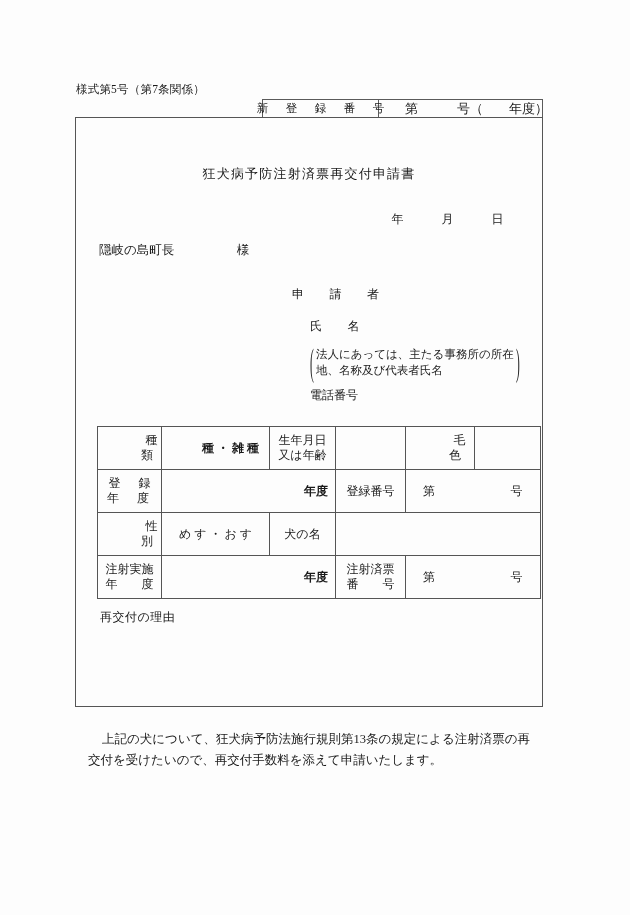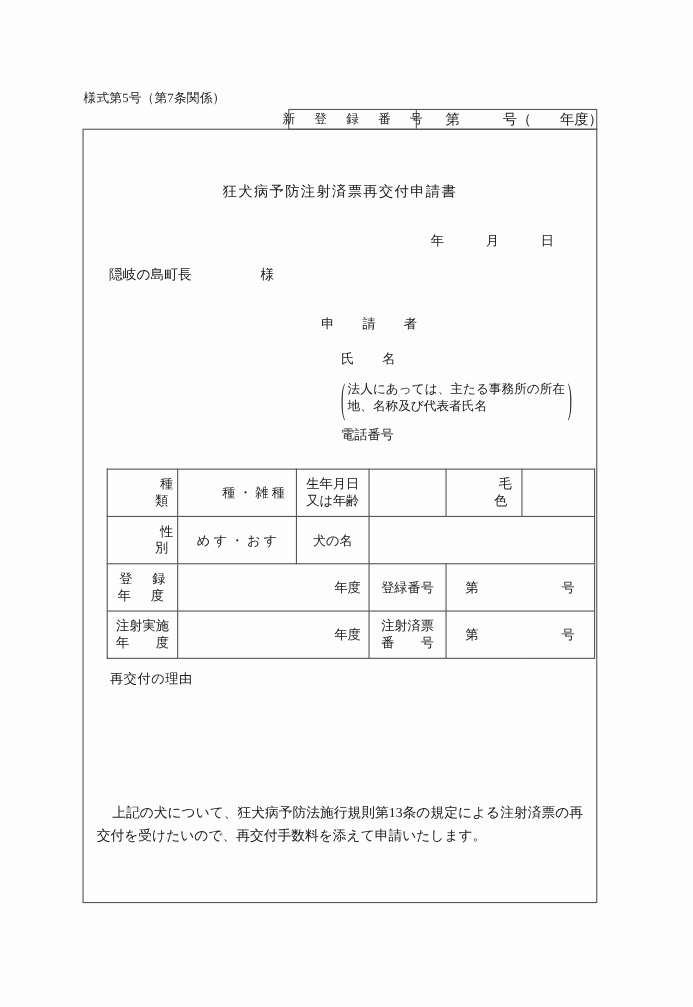--- a/index.html
+++ b/index.html
@@ -59,21 +59,21 @@
     box-sizing: border-box;
     white-space: pre;
   }
 
   
   .frame {
     position: absolute;
     left: 75px;
     top: 117px;
     width: 468px;
-    height: 704px;
+    height: 590px;
     border: 1px solid #555555;
     box-sizing: border-box;
   }
 
   
   .doc-title {
     position: absolute;
     left: 0;
     right: 0;
     top: 47px;
@@ -164,21 +164,21 @@
   }
   .dog-table td {
     border: 1px solid #555555;
     font-size: 12px;
     height: 42px;
     padding: 0 7px;
     vertical-align: middle;
     line-height: 15px;
   }
   .c-center { text-align: center; }
-  .c-right  { text-align: right; }
+  .c-right  { text-align: right; font-weight: bold; }
   .spread {
     display: inline-block;
     letter-spacing: 9px;
     text-indent: 9px;
   }
   .spread-sm {
     display: inline-block;
     letter-spacing: 3px;
     text-indent: 3px;
   }
@@ -264,30 +264,30 @@
         <td class="c-right"><span class="spread-sm">種・雑種</span></td>
         <td class="c-center">
             <span class="two-line" style="white-space:pre-line">生年月日
 又は年齢</span>
           </td>
         <td></td>
         <td class="c-center"><span class="spread">毛　　　色</span></td>
         <td></td>
       </tr>
       <tr>
+        <td class="c-center"><span class="spread-sm">登　録　年　度</span></td>
+        <td colspan="2" class="c-right">年度</td>
+        <td class="c-center">登緑番号</td>
+        <td colspan="2" class="c-center numcell">第　　　　　　号</td>
+      </tr>
+      <tr>
         <td class="c-center"><span class="spread">性　　　別</span></td>
         <td class="c-center"><span class="spread-sm">めす・おす</span></td>
         <td class="c-center">犬の名</td>
         <td colspan="3"></td>
-      </tr>
-      <tr>
-        <td class="c-center"><span class="spread-sm">登　録　年　度</span></td>
-        <td colspan="2" class="c-right">年度</td>
-        <td class="c-center">登緑番号</td>
-        <td colspan="2" class="c-center numcell">第　　　　　　号</td>
       </tr>
       <tr>
         <td class="c-center">
             <span class="two-line" style="white-space:pre-line">注射実施
 年　　度</span>
           </td>
         <td colspan="2" class="c-right">年度</td>
         <td class="c-center">
             <span class="two-line" style="white-space:pre-line">注射済票
 番　　号</span>

